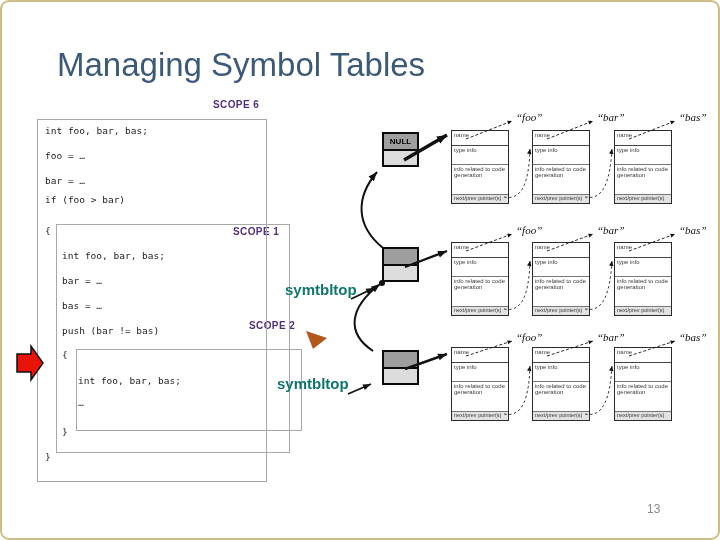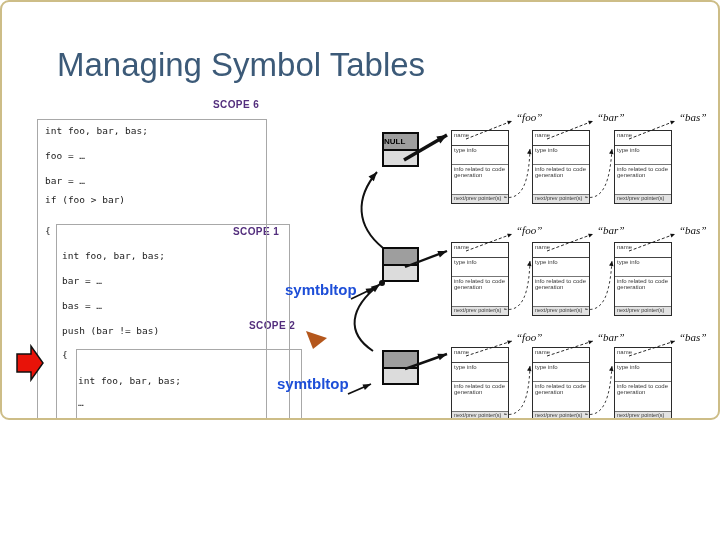--- a/index.html
+++ b/index.html
@@ -1,29 +1,29 @@
 <!DOCTYPE html>
 <html><head>
 <meta charset="utf-8">
 <style>
   html,body{margin:0;padding:0;background:#ffffff;}
-  .slide{position:relative;width:720px;height:420px;background:#fff;border:2px solid #cdbd87;
+  .slide{position:relative;width:720px;height:540px;background:#fff;border:2px solid #cdbd87;
          border-radius:9px;box-sizing:border-box;overflow:hidden;
          font-family:"Liberation Sans",sans-serif;}
   .title{position:absolute;left:55px;top:44px;font-size:33px;color:#3c5a78;}
   .codebox{position:absolute;border:1px solid #a8a8a8;}
   #box0{left:35px;top:117px;width:228px;height:361px;}
   #box1{left:54px;top:222px;width:232px;height:227px;}
   #box2{left:74px;top:347px;width:224px;height:80px;}
   .cl{position:absolute;font-family:"DejaVu Sans Mono",monospace;font-size:9.5px;color:#222;white-space:pre;}
   .scopelbl{position:absolute;font-size:10px;font-weight:bold;color:#532e7d;letter-spacing:.4px;}
-  .symlbl{position:absolute;font-weight:bold;font-size:15px;color:#1d4ed8;z-index:5;}
+  .symlbl{position:absolute;font-weight:bold;font-size:15px;color:#0f766e;z-index:5;}
   .pushlbl{position:absolute;left:329px;top:320px;font-weight:bold;font-size:16.5px;color:#b4571c;z-index:6;white-space:nowrap;}
   .sbox{position:absolute;left:380px;width:37px;height:35px;border:2px solid #0a0a0a;background:#dcdcdc;box-sizing:border-box;z-index:3;}
-  .sbox-top{height:15px;background:#9e9e9e;border-bottom:2px solid #0a0a0a;text-align:left;
+  .sbox-top{height:15px;background:#9e9e9e;border-bottom:2px solid #0a0a0a;text-align:center;
             font-size:8px;font-weight:bold;line-height:15px;color:#000;}
   .rec{position:absolute;width:58px;height:74px;border:1px solid #2b2b2b;background:#fff;
        box-sizing:border-box;overflow:hidden;z-index:2;color:#3a3a3a;}
   .rf{padding:1px 2px;overflow:hidden;font-size:6px;line-height:1.05;}
   .rf0{height:12px;border-bottom:1.5px solid #444;}
   .rf1{height:16px;border-bottom:1px solid #777;}
   .rf2{height:27px;border-bottom:1px solid #777;}
   .rf3{height:15px;background:#e2e2e2;white-space:nowrap;font-size:5.5px;}
   .reclbl{position:absolute;font-family:"Liberation Serif",serif;font-style:italic;font-size:11px;color:#0d0d0d;z-index:2;white-space:nowrap;text-align:center;}
   .overlay{position:absolute;left:0;top:0;z-index:4;pointer-events:none;}

